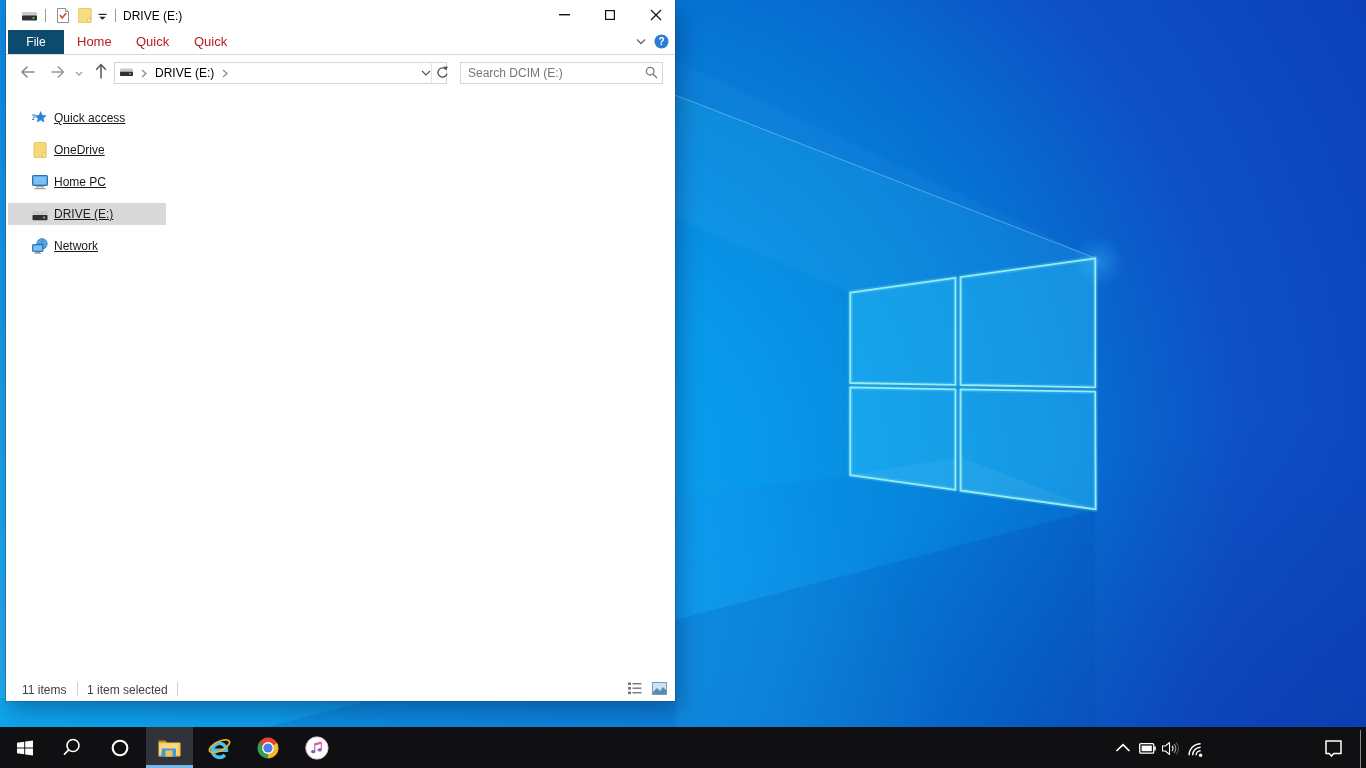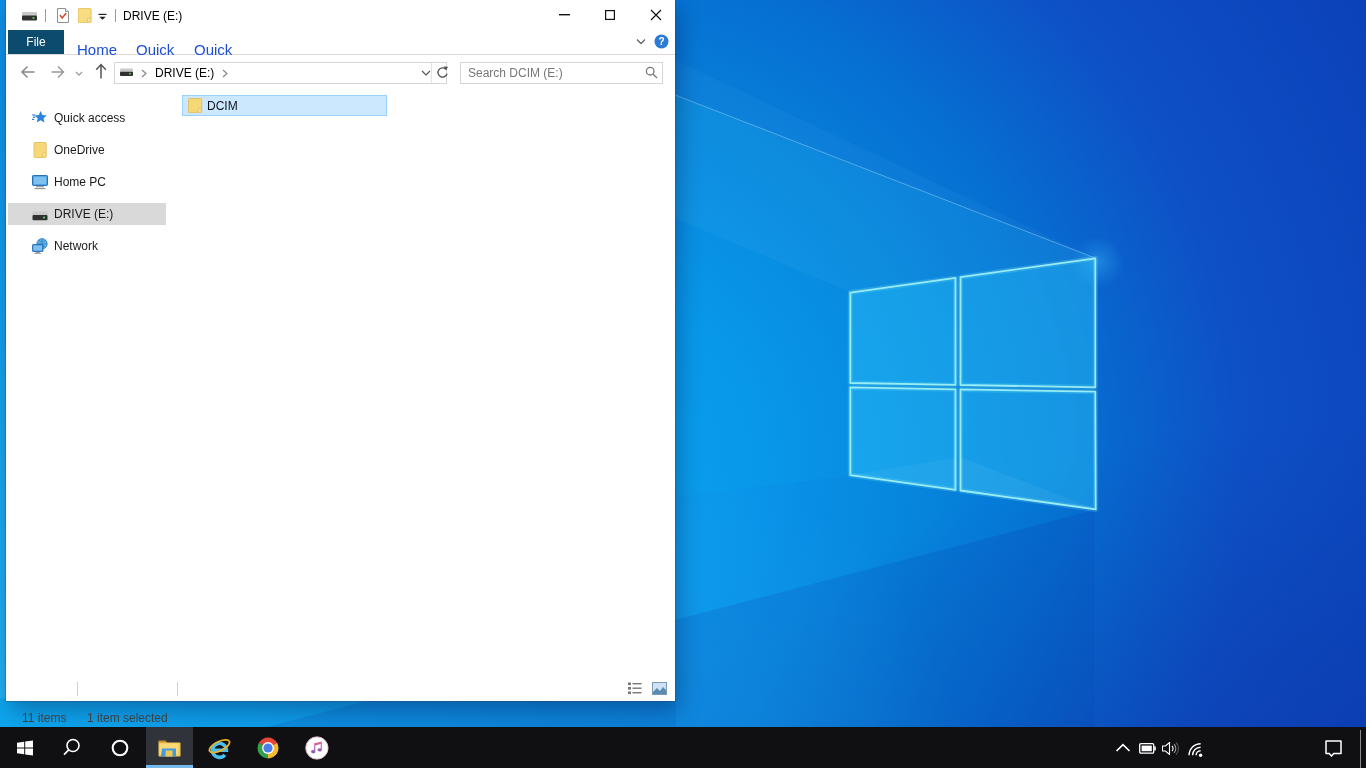--- a/index.html
+++ b/index.html
@@ -10,36 +10,36 @@
   
   #win{position:absolute;left:6px;top:0;width:669px;height:701px;background:#fff;
        box-shadow:0 0 0 1px rgba(40,70,110,0.35), 4px 10px 22px rgba(0,0,40,0.30);}
   #titlebar{position:absolute;left:0;top:0;width:100%;height:31px;background:#fff;}
   .qsep{position:absolute;top:9px;width:1px;height:13px;background:#9a9a9a;}
   #title{position:absolute;left:117px;top:9px;font-size:12px;color:#000;}
   
   #tabs{position:absolute;left:0;top:30px;width:100%;height:24px;background:#fff;border-bottom:1px solid #dadada;}
   #filetab{position:absolute;left:2px;top:0;width:56px;height:24px;background:#0c4a6e;color:#fff;
      font-size:12px;text-align:center;line-height:24px;}
-  .tab{position:absolute;top:8px;height:24px;font-size:15px;color:#1d4ed8;line-height:24px;}
+  .tab{position:absolute;top:0;height:24px;font-size:13px;color:#b91c1c;line-height:24px;}
   
   #addr{position:absolute;left:0;top:55px;width:100%;height:35px;background:#fff;}
   .box{position:absolute;top:7px;height:20px;border:1px solid #d6d6d6;background:#fff;}
   
   #nav{position:absolute;left:0;top:90px;width:168px;height:586px;background:#fff;}
   .navrow{position:absolute;left:0;width:160px;height:22px;}
-  .navtxt{position:absolute;left:48px;top:4px;font-size:12px;color:#1a1a1a;white-space:nowrap;}
+  .navtxt{position:absolute;left:48px;top:4px;font-size:12px;color:#1a1a1a;white-space:nowrap;text-decoration:underline;}
   .navico{position:absolute;left:26px;top:3px;width:16px;height:16px;}
   
   #content{position:absolute;left:168px;top:90px;right:0;height:586px;background:#fff;}
   #dcim{position:absolute;left:8px;top:5px;width:203px;height:19px;background:#cce8ff;border:1px solid #99d1ff;}
   #dcim span{position:absolute;left:24px;top:3px;font-size:12px;color:#10101e;}
   
   #status{position:absolute;left:0;top:676px;width:100%;height:25px;background:#fff;}
-  .sttxt{position:absolute;top:7px;font-size:12px;color:#404040;margin-top:28px;}
+  .sttxt{position:absolute;top:7px;font-size:12px;color:#404040;}
   .stsep{position:absolute;top:6px;width:1px;height:14px;background:#d0d0d0;}
   
   #taskbar{position:absolute;left:0;top:727px;width:1366px;height:41px;background:#101013;}
   #fecell{position:absolute;left:146px;top:0;width:47px;height:41px;background:#30343a;}
   #feline{position:absolute;left:146px;top:38px;width:47px;height:3px;background:#76b9ed;}
   .tbico{position:absolute;top:9px;width:24px;height:24px;}
 </style>
 </head>
 <body>
 <div id="stage">
@@ -247,29 +247,20 @@
           <circle cx="10" cy="5.8" r="5.2" fill="#5fb2e8" stroke="#2e7fc0" stroke-width="0.8"></circle>
           <path d="M5,5.8 h10 M10,0.8 v10 M6.3,2.2 c2.2,1.8 5.2,1.8 7.4,0 M6.3,9.4 c2.2,-1.8 5.2,-1.8 7.4,0" stroke="#2e7fc0" stroke-width="0.7" fill="none"></path>
           <rect x="0.5" y="6.5" width="10.5" height="7" rx="0.6" fill="#3f97dd" stroke="#1e65a8" stroke-width="0.8"></rect>
           <rect x="1.5" y="7.5" width="8.5" height="5" fill="#7cc1f0"></rect>
           <rect x="3.5" y="14" width="4.5" height="1" fill="#9a9a9a"></rect>
           <rect x="2.2" y="15.2" width="7" height="0.8" fill="#9a9a9a"></rect>
         </svg>
         <div class="navtxt">Network</div>
       </div>
     </div>
-    <div id="content">
-      <div id="dcim">
-        <svg class="abs" style="left:5px;top:2px" width="15" height="15" viewBox="0 0 15 15">
-          <path d="M0.5,1.5 a1,1 0 0 1 1,-1 h11 a1.2,1.2 0 0 1 1.2,1.2 v12 a1,1 0 0 1 -1,1 h-11 a1.2,1.2 0 0 1 -1.2,-1.2 z" fill="#f6d878" stroke="#e0ba55" stroke-width="0.8"></path>
-          <path d="M10,14.7 v-3 a1,1 0 0 1 1,-1 h2.7" fill="#fbe8a6" stroke="#e0ba55" stroke-width="0.8"></path>
-        </svg>
-        <span>DCIM</span>
-      </div>
-    </div>
     <div id="status">
       <div class="sttxt" style="left:16px">11 items</div>
       <div class="stsep" style="left:71px"></div>
       <div class="sttxt" style="left:81px">1 item selected</div>
       <div class="stsep" style="left:171px"></div>
       <svg class="abs" style="left:622px;top:6px" width="14" height="13" viewBox="0 0 14 13">
         <g fill="#777">
           <rect x="0" y="0.5" width="3" height="2.6"></rect>
             <rect x="4.5" y="1" width="9" height="1.4"></rect>
           <rect x="0" y="5" width="3" height="2.6"></rect>

